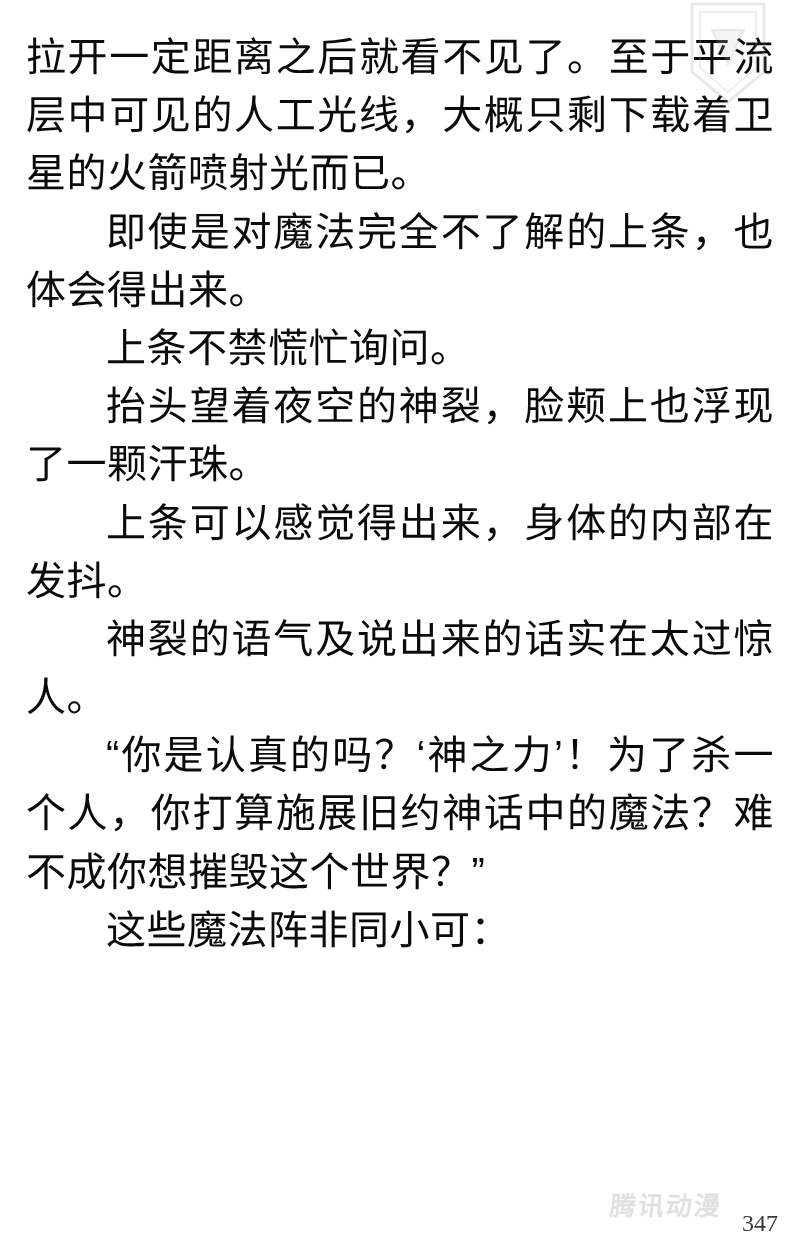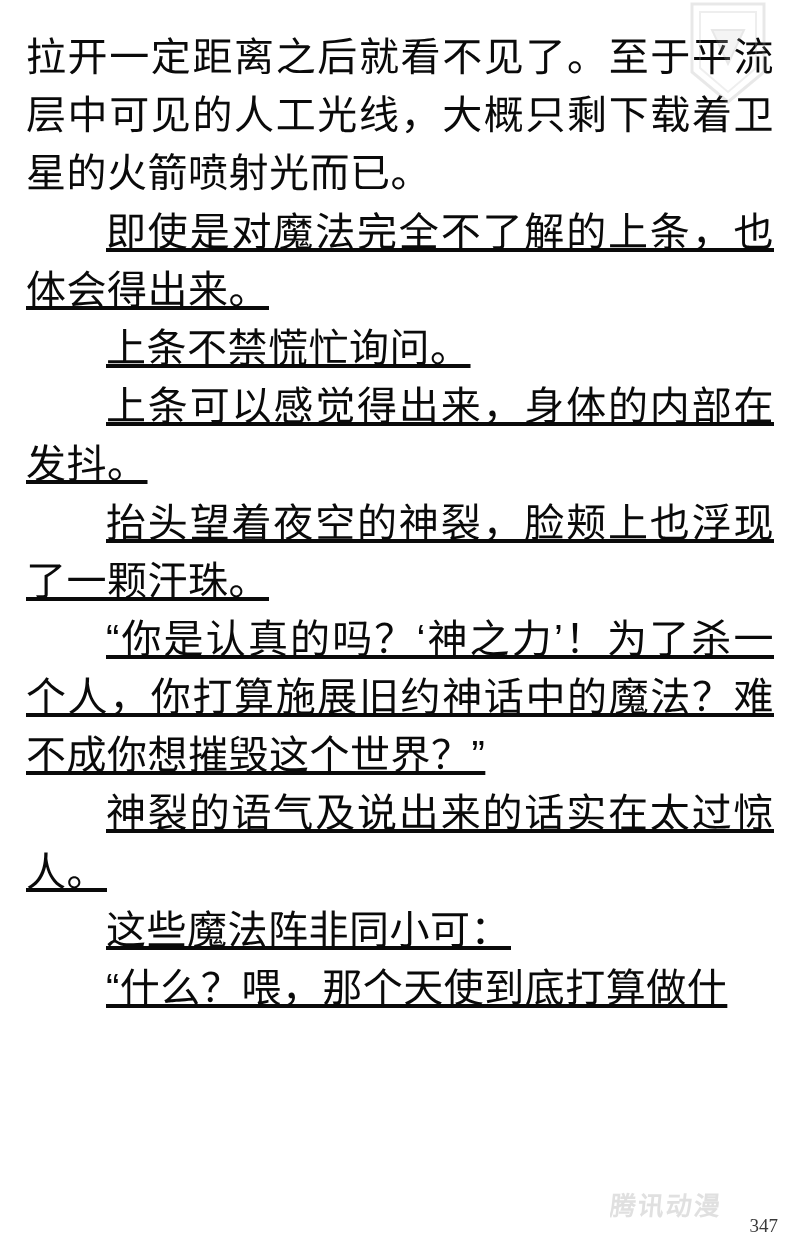--- a/index.html
+++ b/index.html
@@ -44,21 +44,20 @@
   }
 
   .para {
     margin: 0 0 0 0;
     text-align: justify;
     text-justify: inter-character;
     word-break: break-all;
   }
   .para.indent {
     text-indent: 2em;
-    text-decoration: underline;
   }
 
   .watermark-bottom {
     position: absolute;
     right: 60px;
     bottom: 18px;
     width: 130px;
     height: 42px;
     opacity: 0.30;
     pointer-events: none;
@@ -71,21 +70,21 @@
     letter-spacing: 2px;
     white-space: nowrap;
     transform: skewX(-6deg);
     line-height: 42px;
   }
 
   .page-number {
     position: absolute;
     right: 22px;
     bottom: 8px;
-    font-size: 19px;
+    font-size: 24px;
     color: #3a3a3a;
     font-family: "Liberation Serif", "DejaVu Serif", serif;
   }
 </style>
 </head>
 <body>
 
 <div class="page">
 
   <div class="watermark-top">
@@ -93,26 +92,25 @@
       <path d="M8 2 H80 V70 L44 100 L8 70 Z" fill="none" stroke="#9b9b9b" stroke-width="3"></path>
       <path d="M16 10 H72 V66 L44 90 L16 66 Z" fill="none" stroke="#b5b5b5" stroke-width="2"></path>
       <path d="M28 28 H60 L44 62 Z" fill="#cfcfcf" stroke="#9b9b9b" stroke-width="2"></path>
     </svg>
   </div>
 
   <div class="text-body">
     <p class="para">拉开一定距离之后就看不见了。至于平流层中可见的人工光线，大概只剩下载着卫星的火箭喷射光而已。</p>
     <p class="para indent">即使是对魔法完全不了解的上条，也体会得出来。</p>
     <p class="para indent">上条不禁慌忙询问。</p>
+    <p class="para indent">抬头望着夜空的神裂，脸颊上也浮现了一颗汗珠。</p>
     <p class="para indent">上条可以感觉得出来，身体的内部在发抖。</p>
-    <p class="para indent">抬头望着夜空的神裂，脸颊上也浮现了一颗汗珠。</p>
+    <p class="para indent">神裂的语气及说出来的话实在太过惊人。</p>
     <p class="para indent">“你是认真的吗？‘神之力’！为了杀一个人，你打算施展旧约神话中的魔法？难不成你想摧毁这个世界？”</p>
-    <p class="para indent">神裂的语气及说出来的话实在太过惊人。</p>
     <p class="para indent">这些魔法阵非同小可：</p>
-    <p class="para indent">“什么？喂，那个天使到底打算做什</p>
   </div>
 
   <div class="watermark-bottom">
     <div class="wm-text">腾讯动漫</div>
   </div>
 
   <div class="page-number">347</div>
 </div>
 
 </body></html>

